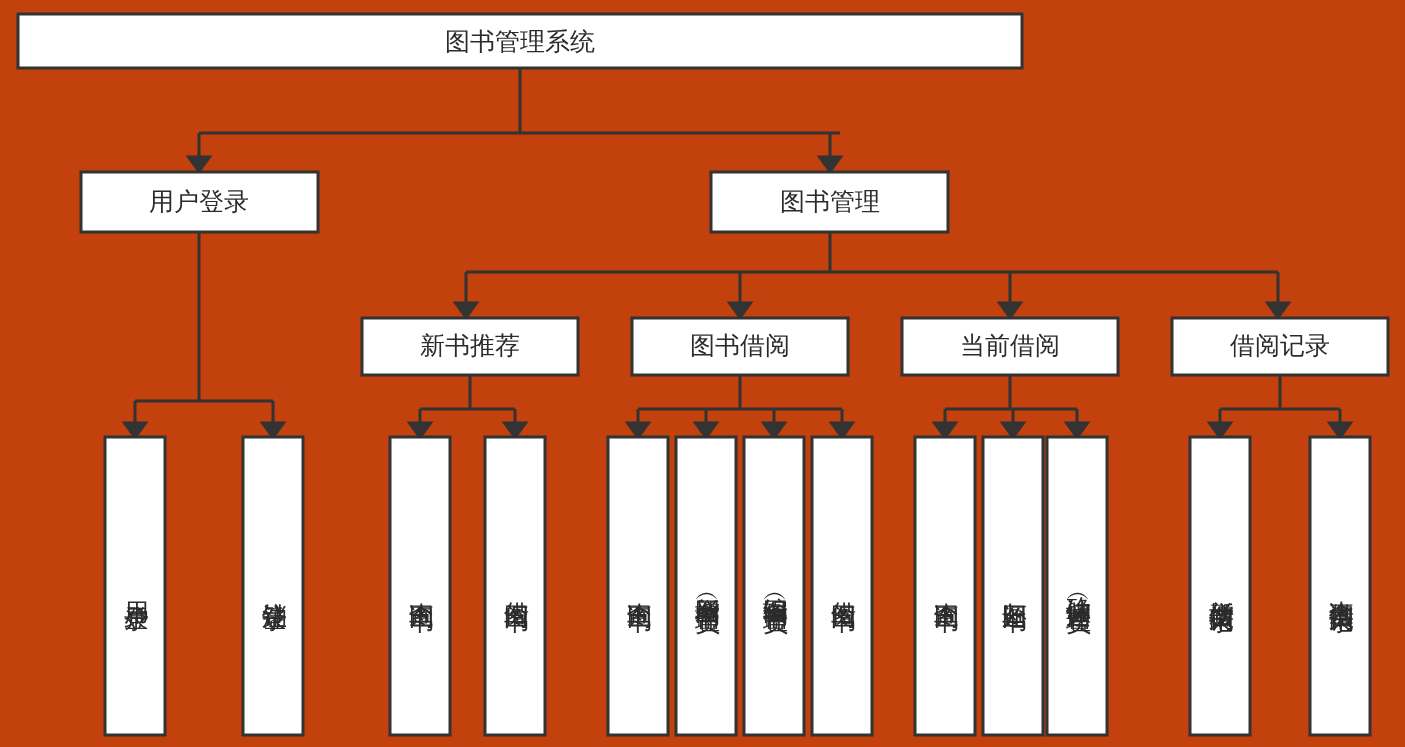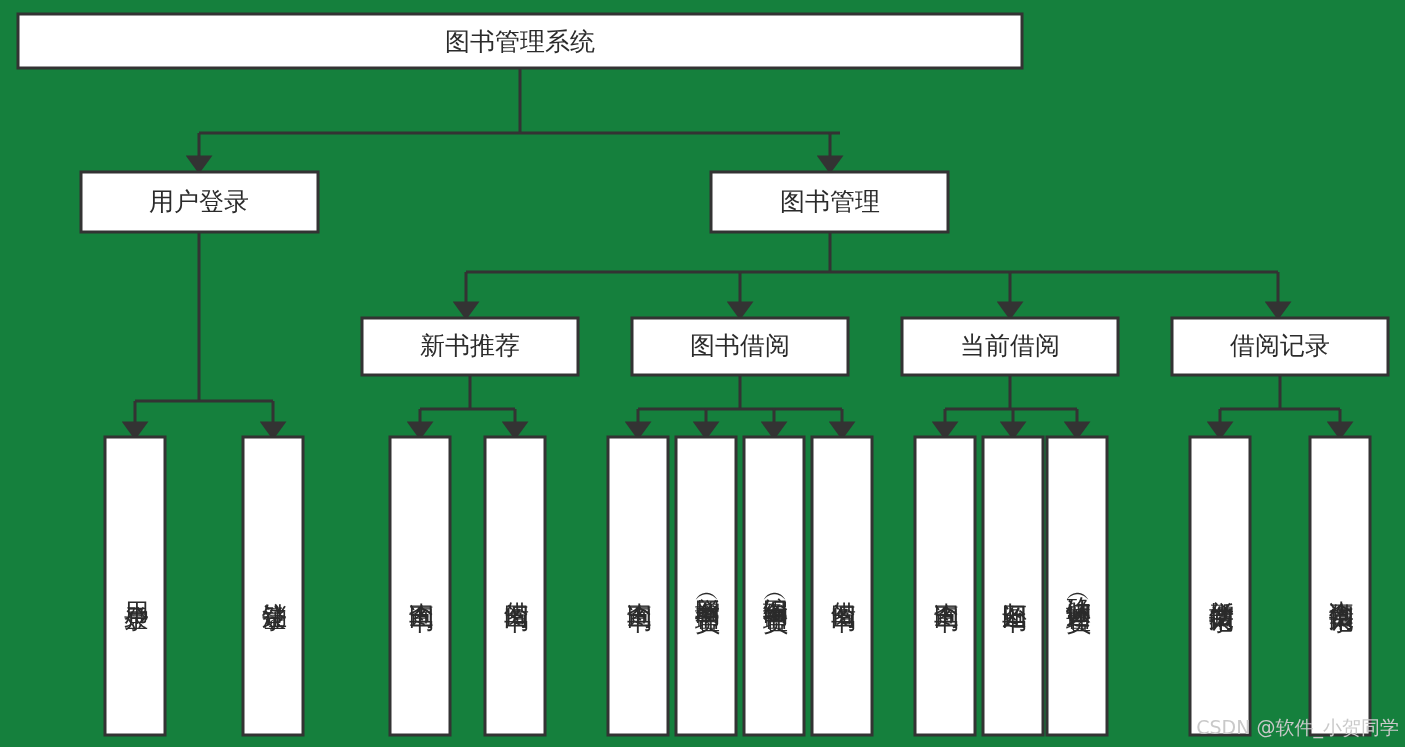--- a/index.html
+++ b/index.html
@@ -1,20 +1,20 @@
 <!DOCTYPE html>
 <html><head>
 <meta charset="utf-8">
 <style>
   html,body{margin:0;padding:0;background:#ffffff;}
   body{
     font-family:"DejaVu Sans","Liberation Sans",sans-serif;
     width:1405px;height:747px;overflow:hidden;
   }
-  #diagram-root{position:relative;width:1405px;height:747px;background:#15803d;}
+  #diagram-root{position:relative;width:1405px;height:747px;background:#c2410c;}
   svg{display:block;}
   .node-box{fill:#ffffff;stroke:#333333;stroke-width:3;}
   .conn{stroke:#333333;stroke-width:3;fill:none;}
   .node-label{
     fill:#2b2b2b;
     font-family:"DejaVu Sans","Liberation Sans",sans-serif;
     text-anchor:middle;
     dominant-baseline:middle;
   }
   .label-h{font-size:25px;}
@@ -198,15 +198,14 @@
       <text class="node-label label-v" x="1220" y="586">新增借阅记录</text>
     </g>
 
     <g>
       <rect class="node-box" x="1310" y="437" width="60" height="298"></rect>
       <text class="node-label label-v" x="1340" y="586">查询借阅记录</text>
     </g>
 
   </svg>
 
-  <div class="watermark">CSDN @软件_小贺同学</div>
 
 </div>
 
 </body></html>

